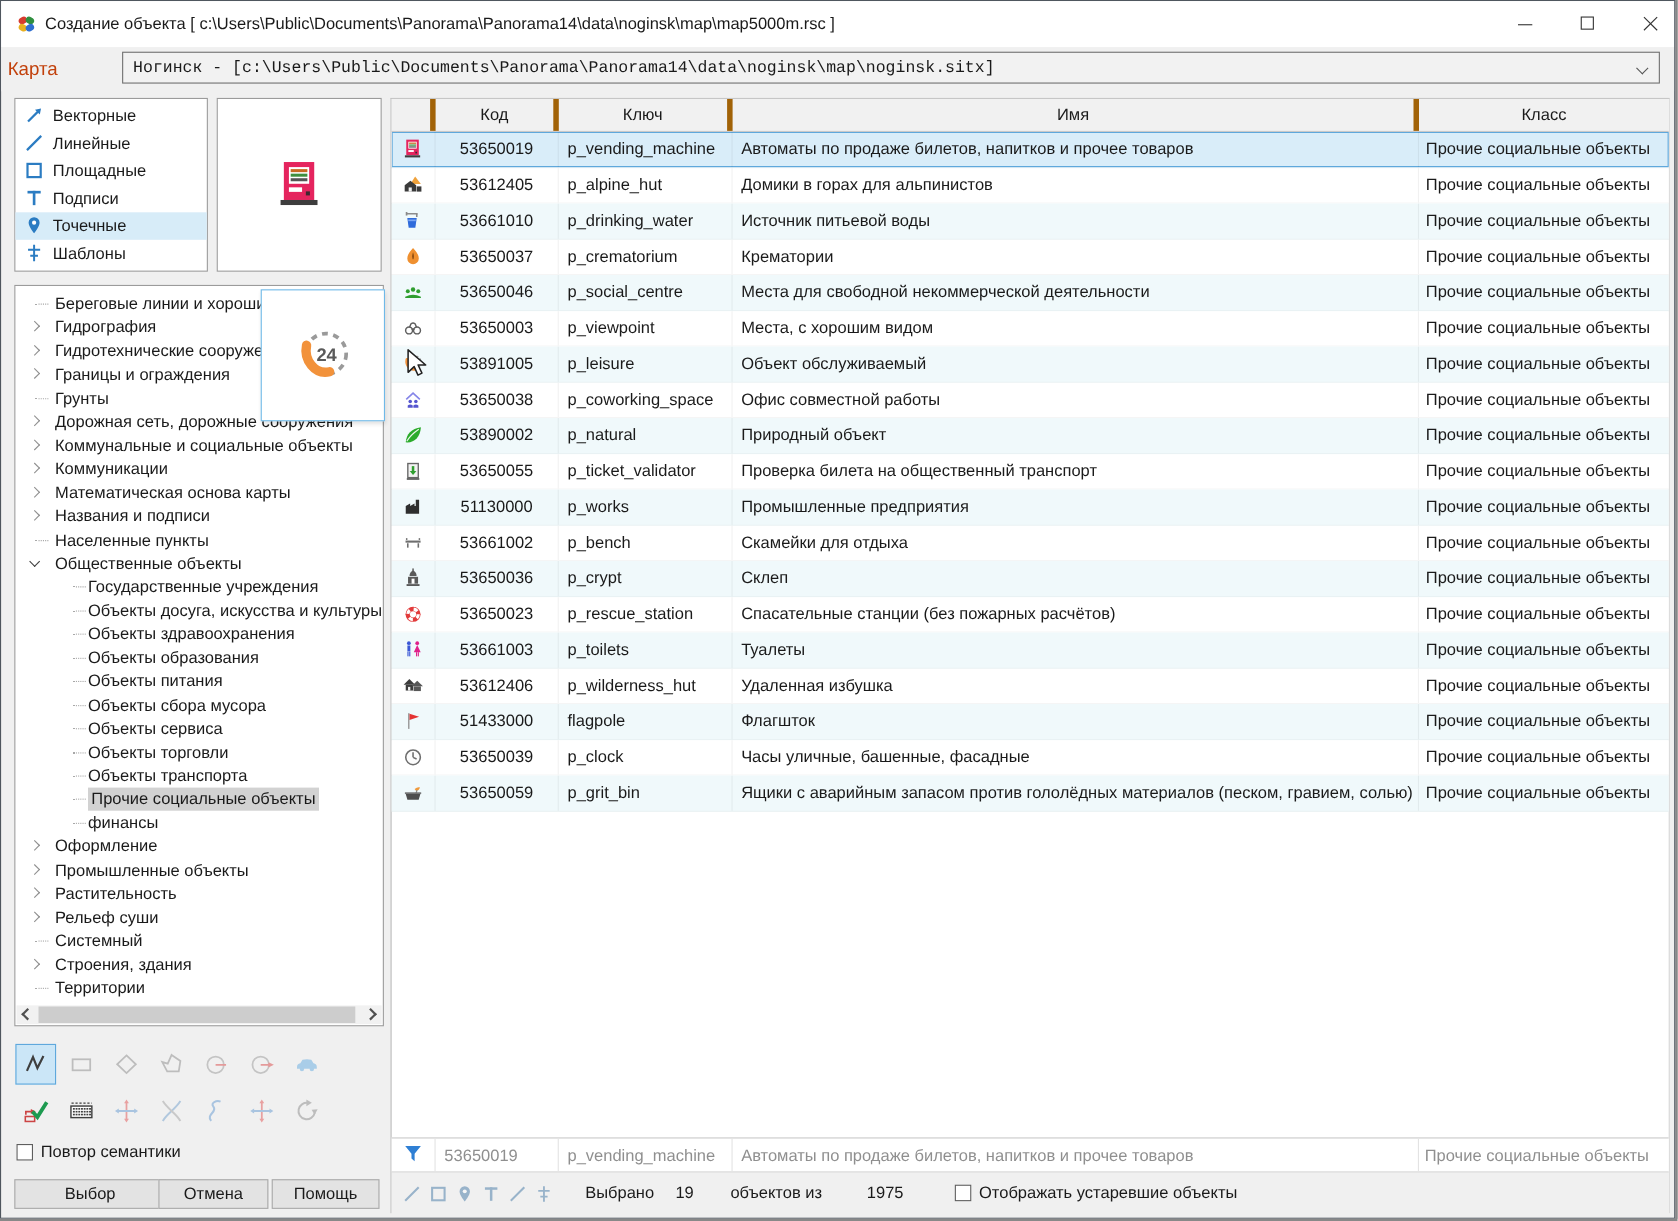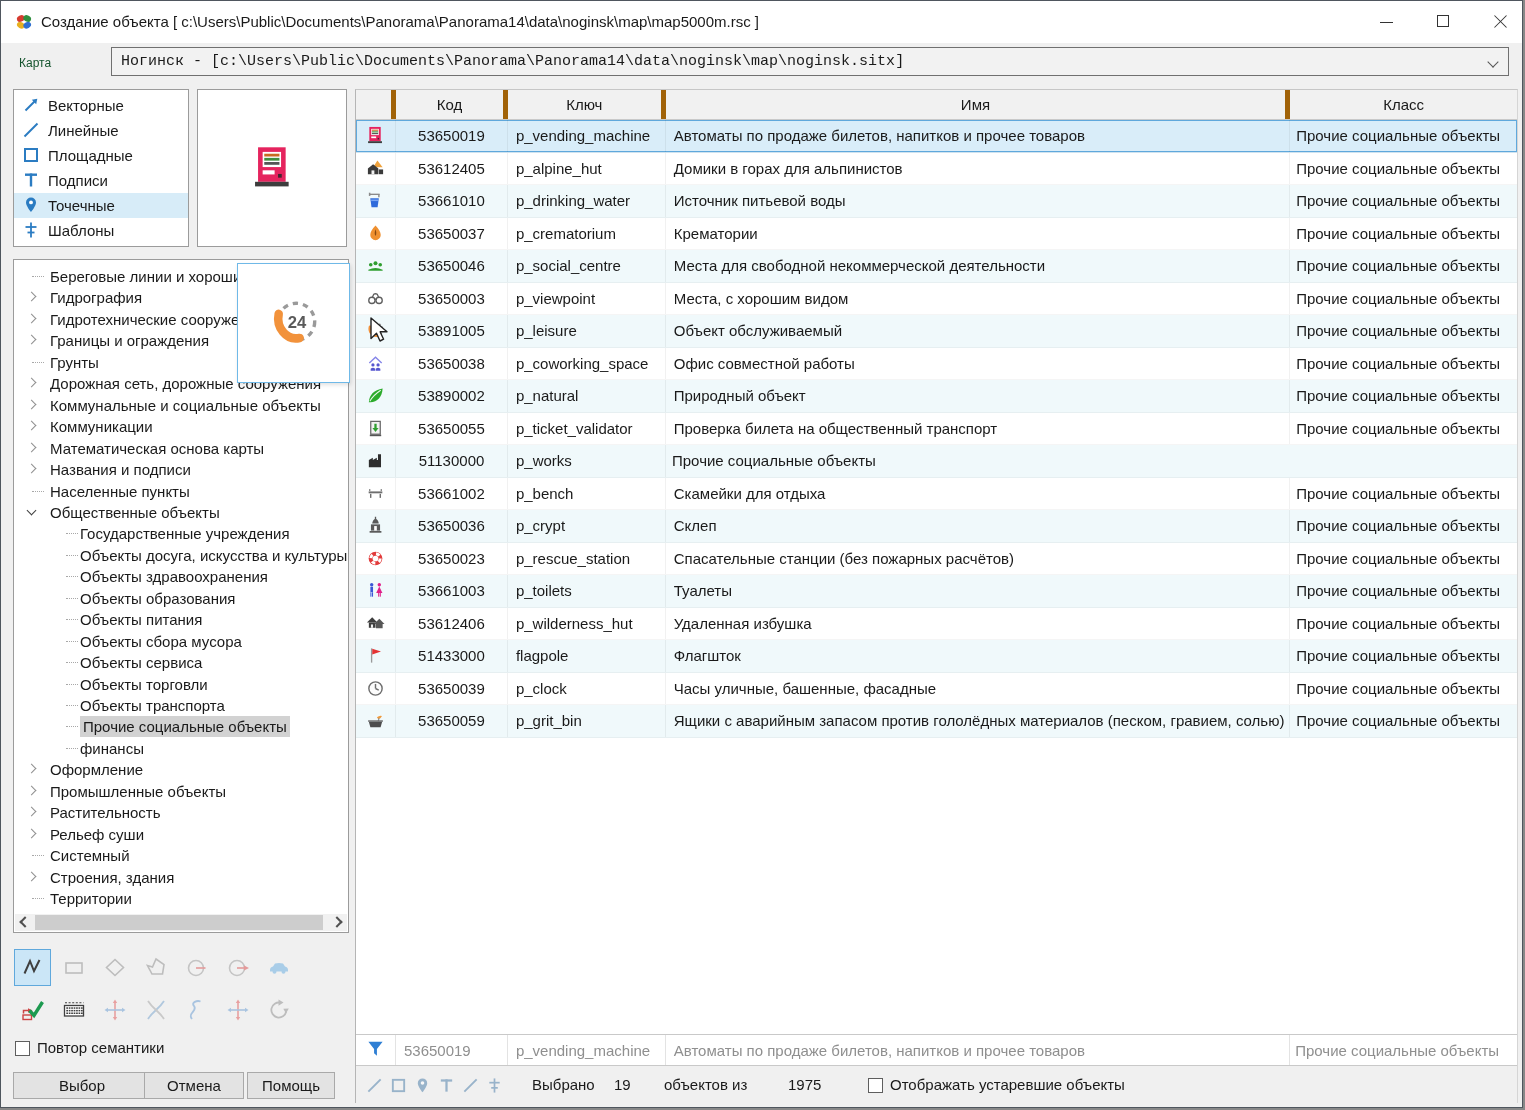--- a/index.html
+++ b/index.html
@@ -14,21 +14,21 @@
   .wbtn { position:absolute; top:0; width:46px; height:41px; cursor:default; }
   .wbtn-min { left:1362px; } .wbtn-max { left:1419px; } .wbtn-close { left:1476px; }
   .glyph-min { position:absolute; left:17px; top:21px; width:13px; border-top:1.4px solid #333; }
   .glyph-max { position:absolute; left:17px; top:14px; width:12px; height:12px; border:1.3px solid #333; }
   .glyph-close { position:absolute; left:16px; top:13px; width:15px; height:15px; }
   .glyph-close::before,.glyph-close::after { content:""; position:absolute; left:-1px; top:7px; width:17px; border-top:1.4px solid #333; }
   .glyph-close::before { transform:rotate(45deg); } .glyph-close::after { transform:rotate(-45deg); }
 
   
   .maprow { position:absolute; left:0; top:42px; right:0; height:40px; background:#f0f0f0; }
-  .map-label { position:absolute; left:18px; line-height:40px; font-size:12px; color:#14532d; }
+  .map-label { position:absolute; left:6px; line-height:40px; font-size:17px; color:#c2410c; }
   .map-select { position:absolute; left:110px; top:4px; right:13px; height:29px; background:#f2f2f2; border:1px solid #707070; line-height:27px; font-size:15px; color:#1a1a1a; padding:0 28px 12px 9px; white-space:nowrap; overflow:hidden;font-family:Liberation Mono, monospace; }
   .map-chev { position:absolute; right:11px; top:10px; width:8px; height:8px; border:solid #555; border-width:0 1.5px 1.5px 0; transform:rotate(45deg); }
 
   .box { position:absolute; background:#fff; border:1px solid #9b9b9b; }
 
   
   .type-list { left:12px; top:88px; width:176px; height:158px; padding-top:3px; }
   .type-item { position:relative; height:25px; line-height:25px; padding-left:34px; font-size:15px; color:#1a1a1a; white-space:nowrap; }
   .type-item.sel { background:#d7ecf8; }
   .type-item svg { position:absolute; left:8px; top:3px; }
@@ -54,21 +54,21 @@
   .tooltip { position:absolute; left:236px; top:262px; width:113px; height:120px; background:#fff; border:1px solid #6fb9e8; box-shadow:1px 2px 4px rgba(0,0,0,.12); z-index:10; }
   .tooltip svg { position:absolute; left:29px; top:33px; }
   .cursor { position:absolute; left:368px; top:316px; z-index:11; }
 
   
   .tool { position:absolute; width:37px; height:37px; display:flex; align-items:center; justify-content:center; }
   .tool.sel { background:#cbe6f7; border:1px solid #5fa8dc; }
   .povtor { position:absolute; left:14px; top:1038px; height:20px; font-size:15px; color:#1a1a1a; }
   .cb { display:inline-block; width:15px; height:15px; background:#fff; border:1px solid #5e5e5e; vertical-align:-3px; margin-right:7px; }
   .btn { position:absolute; top:1071px; height:27px; background:#e3e3e3; border:1px solid #a9a9a9; font-size:15px; color:#1a1a1a; text-align:center; line-height:25px; }
-  .btn-select { left:12px; width:138px; } .btn-cancel { left:143px; width:100px; } .btn-help { left:246px; width:88px; }
+  .btn-select { left:12px; width:138px; } .btn-cancel { left:143px; width:100px; } .btn-help { left:246px; width:98px; }
 
   
   .table { position:absolute; left:354px; top:88px; width:1163px; height:1014px; background:#fff; border-left:1px solid #b5b5b5; border-top:1px solid #c6c6c6; border-right:1px solid #d5d5d5; }
   .thead { display:flex; height:30px; background:#f1f1f1; border-bottom:1px solid #c9c9c9; font-size:15px; color:#1a1a1a; }
   .thead > div { border-right:5px solid #a16207; display:flex; align-items:center; justify-content:center; }
   .c-icon { width:40px; } .c-code { width:112px; } .c-key { width:158px; } .c-name { width:625px; } .c-cls { width:227px; border-right:none !important; }
   .trow { display:flex; height:32.5px; font-size:15px; color:#1a1a1a; position:relative; }
   .trow > div { border-right:1px solid rgba(0,0,0,0.055); display:flex; align-items:center; overflow:hidden; white-space:nowrap; }
   .trow .c-icon { justify-content:center; }
   .trow .c-code { justify-content:center; }
@@ -573,20 +573,21 @@
           <div class="c-cls">Прочие социальные объекты</div>
         </div>
         <div class="trow evenr">
           <div class="c-icon">
             <svg width="19" height="19" viewBox="0 0 20 20">
               <path d="M3 17 L3 9.5 L7.2 7 L7.2 9.5 L11.4 7 L11.4 9.5 L12.6 9.5 L12.6 3.5 L15.8 3.5 L15.8 17 Z" fill="#2e2e2e"></path>
             </svg>
           </div>
           <div class="c-code">51130000</div>
           <div class="c-key">p_works</div>
+          <div class="c-name">Промышленные предприятия</div>
           <div class="c-cls">Прочие социальные объекты</div>
         </div>
         <div class="trow oddr">
           <div class="c-icon">
             <svg width="19" height="19" viewBox="0 0 20 20">
               <rect x="2.8" y="7.8" width="14.4" height="2" fill="#6e6e6e"></rect>
               <rect x="4.2" y="10.4" width="1.5" height="4.2" fill="#6e6e6e"></rect>
               <rect x="14.3" y="10.4" width="1.5" height="4.2" fill="#6e6e6e"></rect>
               <rect x="3.2" y="5.5" width="1.4" height="1.7" fill="#6e6e6e"></rect>
               <rect x="15.4" y="5.5" width="1.4" height="1.7" fill="#6e6e6e"></rect>

